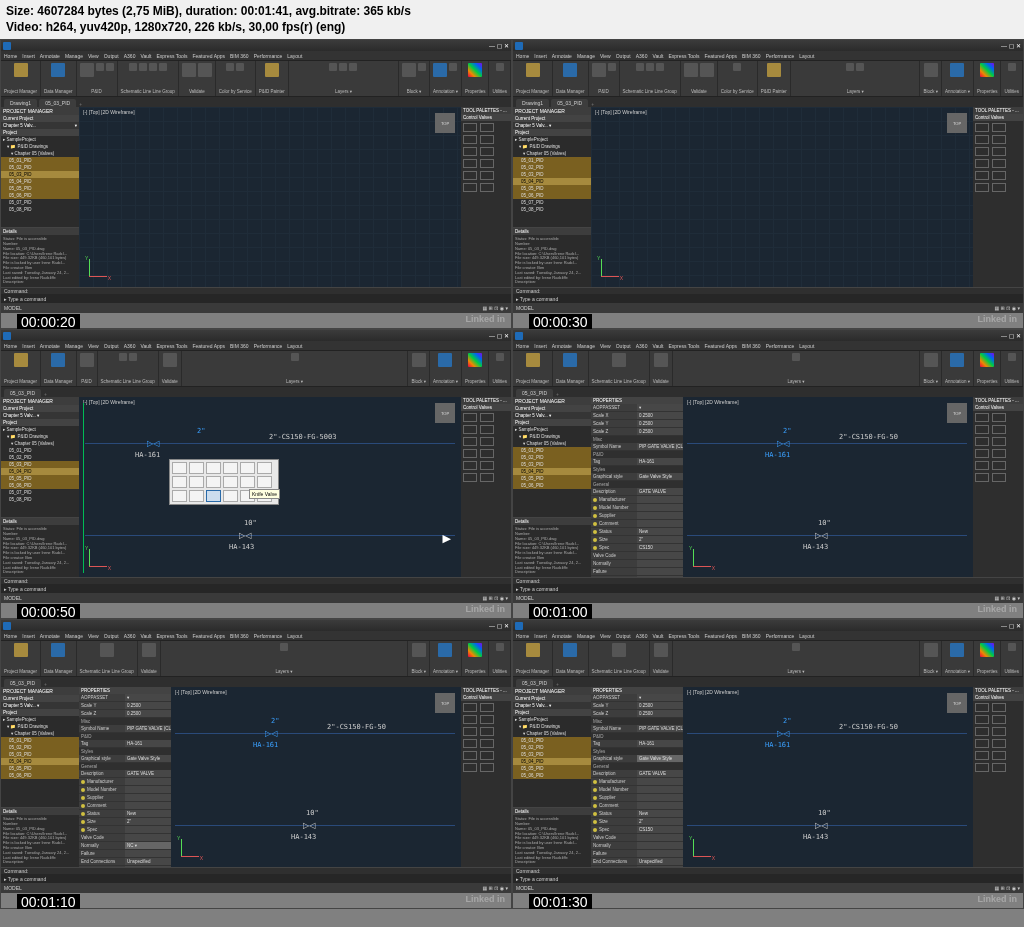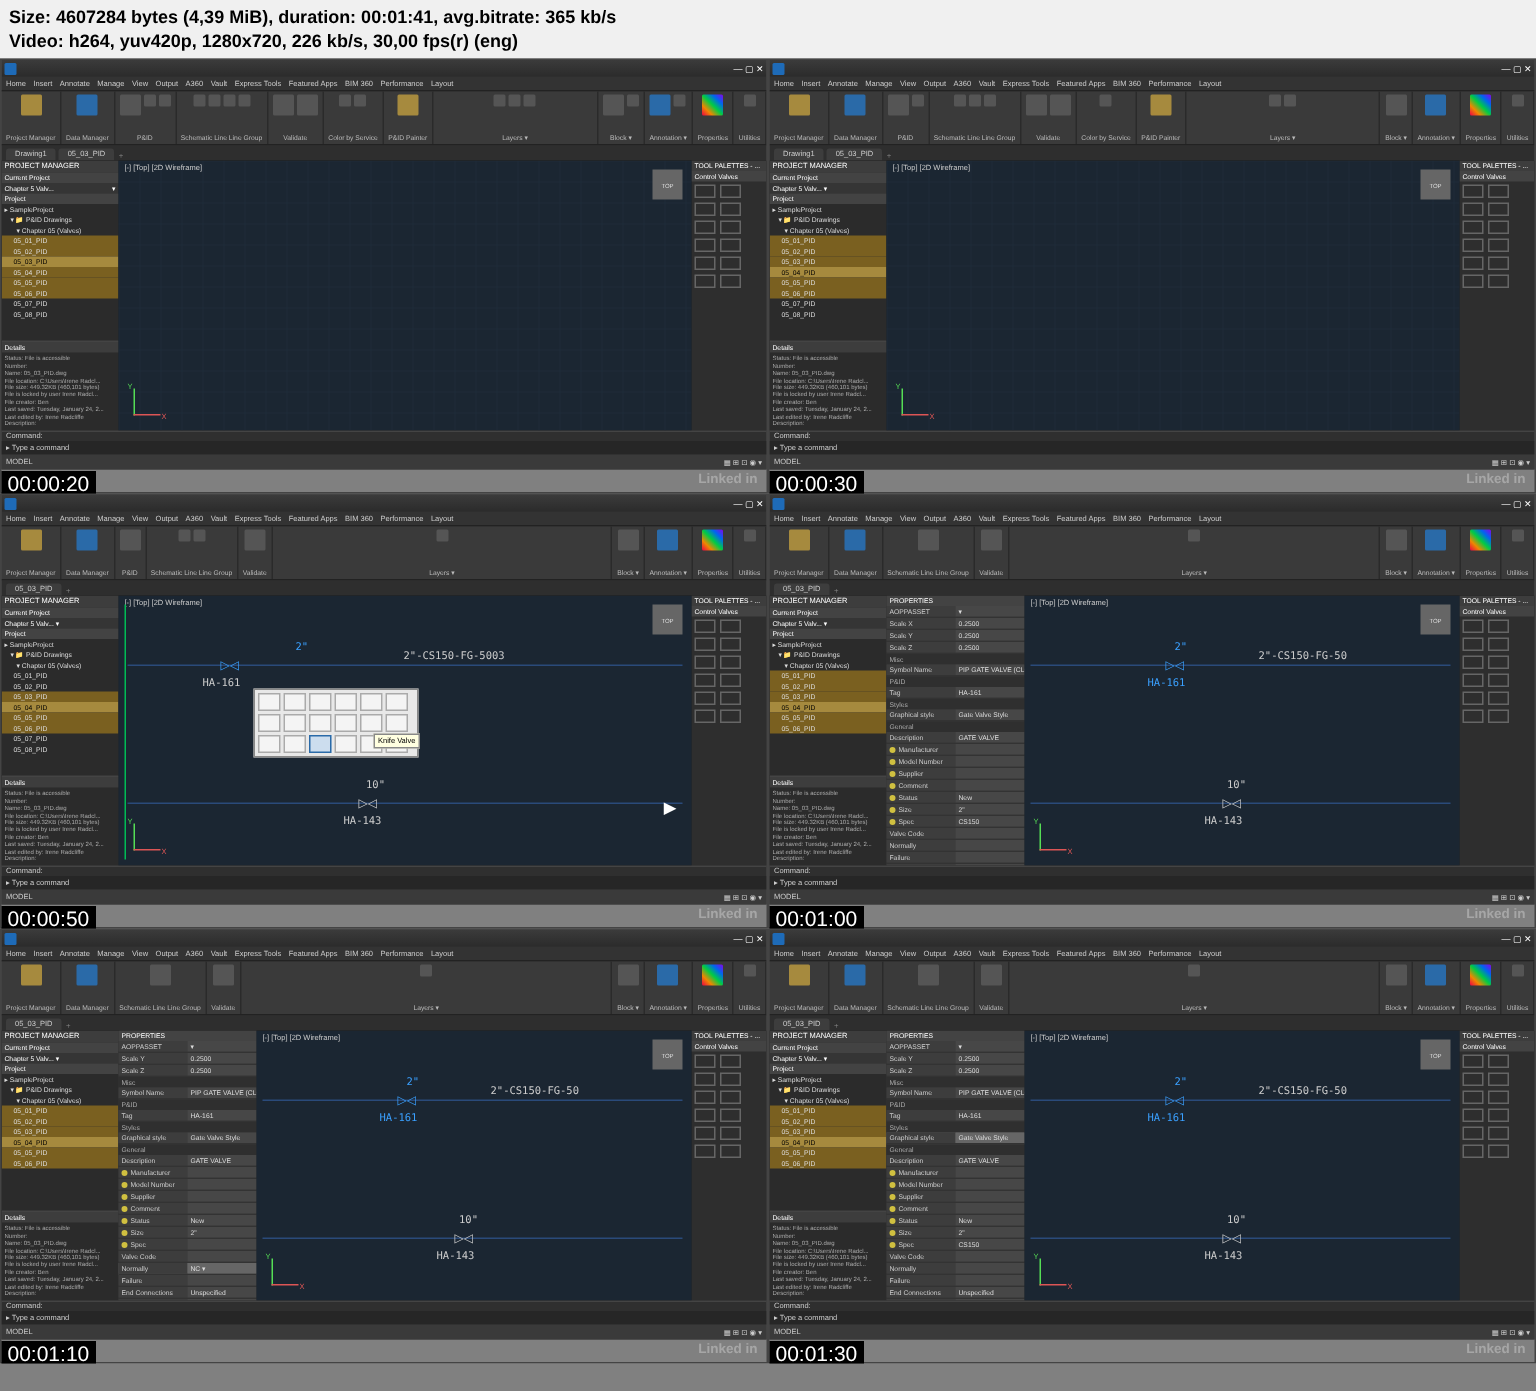--- a/index.html
+++ b/index.html
@@ -158,21 +158,21 @@
     font-size:4.5px;
   }
   .rp-title {background:#3d3d3d;padding:1px 2px;}
   .rp-body {flex:1; padding:2px; display:flex; flex-wrap:wrap; align-content:flex-start; gap:3px 3px;}
   .pal-icon {width:14px;height:9px;border:1px solid #666;}
   .cmdline {height:16px;background:#2f2f2f;border-top:1px solid #444;font-size:5px;color:#ccc;display:flex;flex-direction:column;}
   .cmd-top {padding:0 3px;}
   .cmd-bottom {flex:1;display:flex;align-items:center;padding:0 3px;background:#262626;}
   .statusbar {height:10px;background:#3a3a3a;display:flex;align-items:center;justify-content:space-between;font-size:5px;color:#ccc;padding:0 3px;}
   .timestamp {
-    position:absolute; left:0; top:274px;
+    position:absolute; left:16px; top:274px;
     background:#000; color:#fff; font-size:14px;
     padding:0 4px; font-family:sans-serif;
     height:16px; line-height:16px;
   }
   .watermark {
     position:absolute; right:6px; bottom:4px;
     color: rgba(255,255,255,0.3);
     font-size:9px; font-weight:bold;
   }
   
@@ -192,21 +192,21 @@
     display:flex;flex-wrap:wrap;width:110px;padding:2px;gap:2px;
   }
   .tool-popup .ti {width:15px;height:12px;border:1px solid #aaa;background:#f4f4f4;}
   .tool-popup .ti.sel {border-color:#2a6aa8;background:#cde;}
   .tooltip {position:absolute;background:#ffffe0;color:#000;border:1px solid #888;font-size:5px;padding:1px 2px;}
 </style>
 </head>
 <body>
 
 <div class="header-info">
-  <div>Size: 4607284 bytes (4,39 MiB), duration: 00:01:41, avg.bitrate: 365 kb/s</div>
+  <div>Size: 4607284 bytes (2,75 MiB), duration: 00:01:41, avg.bitrate: 365 kb/s</div>
   <div>Video: h264, yuv420p, 1280x720, 226 kb/s, 30,00 fps(r) (eng)</div>
 </div>
 
 <div class="thumbnails">
 
 <div class="thumb">
   <div class="app-window">
     <div class="titlebar">
       <div class="titlebar-left">
             <span class="app-icon"></span>

